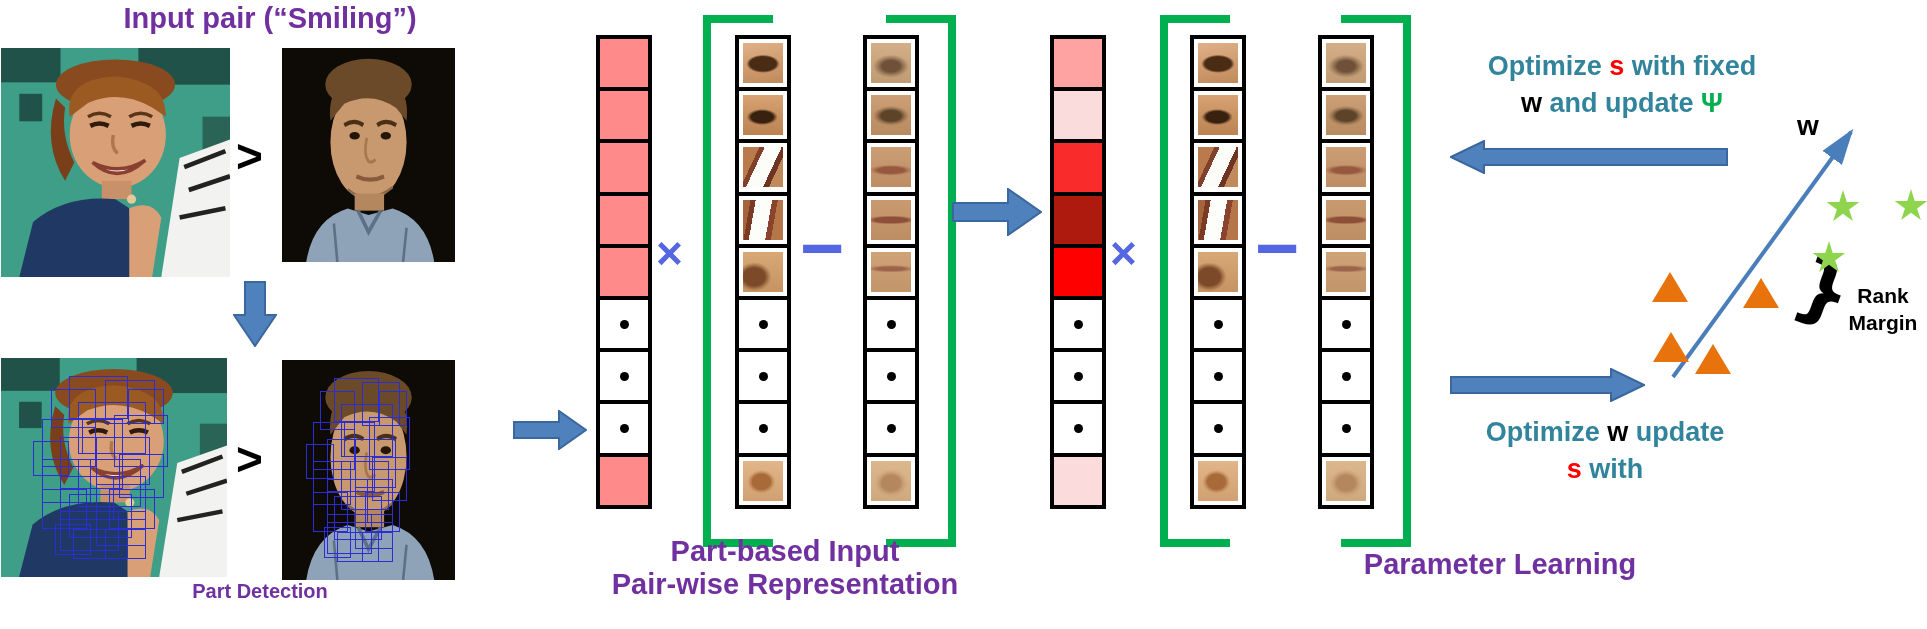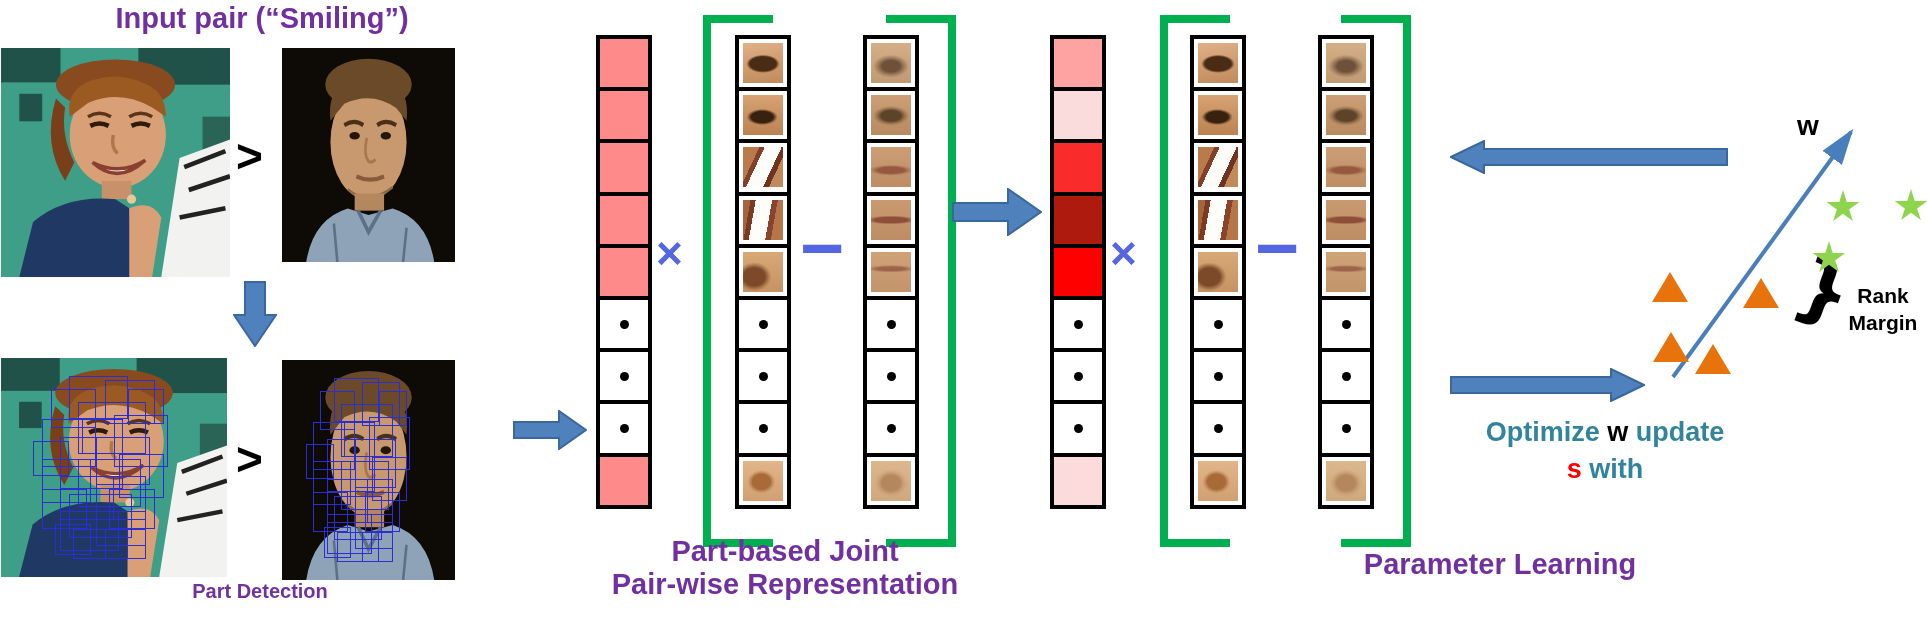--- a/index.html
+++ b/index.html
@@ -55,21 +55,21 @@
   .tri{position:absolute;width:36px;height:30px;background:#E8720C;
        clip-path:polygon(50% 0%,100% 100%,0% 100%);}
   .brace{position:absolute;left:157px;top:152px;font-size:76px;font-weight:bold;color:#000;
          transform:rotate(20deg);font-family:"DejaVu Sans",sans-serif;line-height:1;}
 </style>
 </head>
 <body>
 
 <div id="canvas">
 
-  <div class="abs lbl title" style="left:32px;top:2px;width:460px;">Input pair (“Smiling”)</div>
+  <div class="abs lbl title" style="left:40px;top:2px;width:460px;">Input pair (“Smiling”)</div>
 
   <div class="photo" style="left:1px;top:48px;width:229px;height:229px;">
     <svg viewBox="0 0 100 100" preserveAspectRatio="none">
       <rect width="100" height="100" fill="#3E9E88"></rect>
       <rect x="0" y="0" width="26" height="15" fill="#20524a"></rect>
       <rect x="8" y="20" width="10" height="12" fill="#20524a"></rect>
       <rect x="60" y="0" width="40" height="16" fill="#20524a"></rect>
       <rect x="88" y="30" width="12" height="30" fill="#2a6457"></rect>
       <path d="M78 48 L100 40 L100 100 L70 100 Z" fill="#f2f2f0"></path>
       <path d="M80 52 L98 45 M82 62 L100 56 M78 74 L98 70" stroke="#222" stroke-width="2" fill="none"></path>
@@ -306,21 +306,21 @@
       </div>
     </div>
 
   <div class="bracket right" style="left:886px;top:15px;"></div>
 
   <svg class="abs" style="left:952px;top:188px;" width="90" height="48">
     <path d="M1 15 H56 V1 L89 24 L56 47 V33 H1 Z" fill="#4F81BD" stroke="#3A679E" stroke-width="2"></path>
   </svg>
 
   <div class="abs lbl title" style="left:545px;top:535px;width:480px;">
-    <div>Part-based Joint</div>
+    <div>Part-based Input</div>
     <div>Pair-wise Representation</div>
   </div>
 
   <div class="vcol" style="left:1050px;top:35px;">
       <div class="cell" style="background: rgb(255, 162, 162);"></div>
       <div class="cell" style="background: rgb(251, 220, 220);"></div>
       <div class="cell" style="background: rgb(250, 43, 43);"></div>
       <div class="cell" style="background: rgb(174, 27, 14);"></div>
       <div class="cell" style="background: rgb(255, 0, 0);"></div>
       <div class="cell">
@@ -398,20 +398,24 @@
       </div>
       <div class="cell">
         <div class="pp m-nose"></div>
       </div>
     </div>
 
   <div class="bracket right" style="left:1341px;top:15px;"></div>
 
   <div class="abs lbl title" style="left:1330px;top:548px;width:340px;">Parameter Learning</div>
 
+  <div class="abs" style="left:1427px;top:48px;width:390px;">
+    <div class="optline"><span class="seg-teal">Optimize </span><span class="seg-red">s</span><span class="seg-teal"> with fixed</span></div>
+    <div class="optline"><span class="seg-black">w</span><span class="seg-teal"> and update </span><span class="seg-green">Ψ</span></div>
+  </div>
 
   <svg class="abs" style="left:1450px;top:140px;" width="278" height="34">
     <path d="M277 9 H34 V1 L1 17 L34 33 V25 H277 Z" fill="#4F81BD" stroke="#3A679E" stroke-width="2"></path>
   </svg>
 
   <div class="abs wlab" style="left:1797px;top:110px;">w</div>
 
   <div id="scatter">
     <svg width="287" height="300" style="position:absolute;left:0;top:0;">
       <defs>

